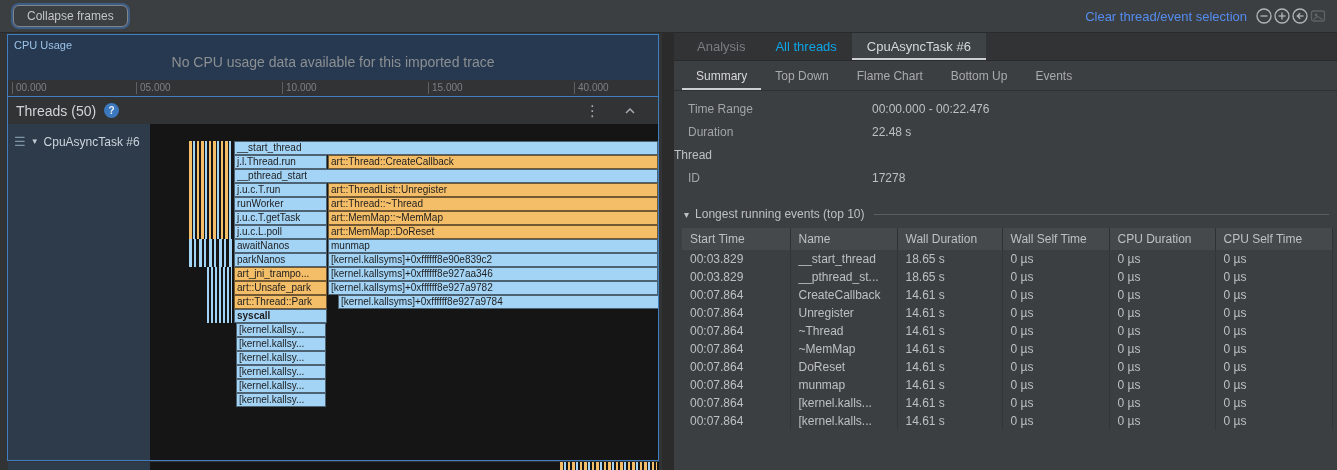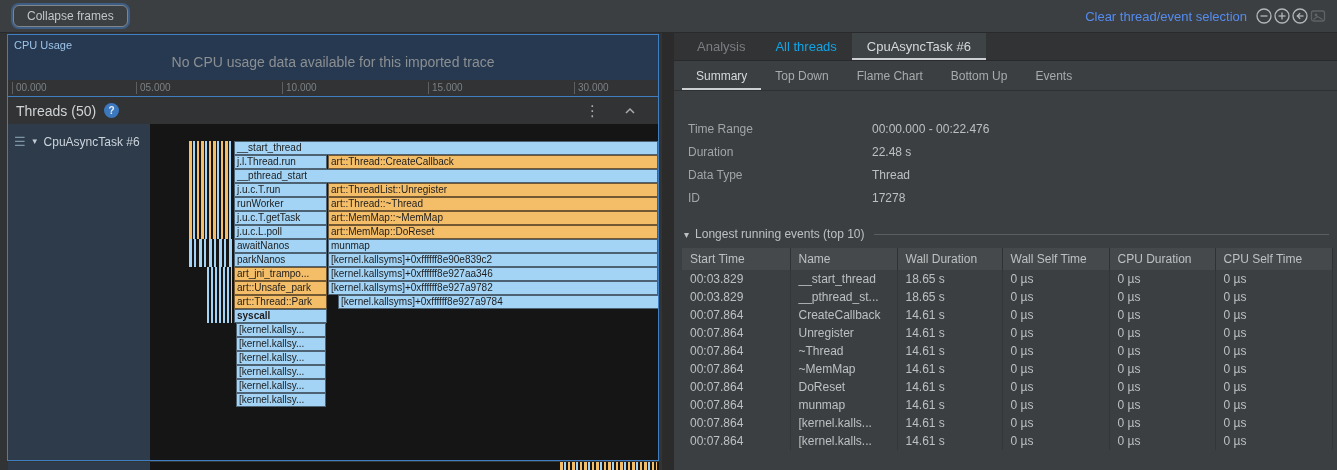--- a/index.html
+++ b/index.html
@@ -99,21 +99,21 @@
   .tab { display:flex; align-items:center; padding:0 15px; font-size:13px; color:#0ea5e9; cursor:pointer; }
   .tab.disabled { color:#7b7e81; cursor:default; }
   .tab.selected { color:#d6d9db; background:#3e4346; box-shadow:inset 0 -2px 0 #cdd0d2; }
   .subtabstrip {
     flex:0 0 30px; height:30px; background:#3c3f41; border-bottom:1px solid #2e3032;
     display:flex; align-items:stretch; padding-left:8px;
   }
   .subtab { display:flex; align-items:center; padding:0 14px; font-size:12px; color:#a8abad; cursor:pointer; }
   .subtab.selected { color:#d6d9db; box-shadow:inset 0 -2px 0 #cdd0d2; }
 
-  .summary { margin-top:26px; }
+  .summary { margin-top:6px; }
   .summary-row { display:flex; height:23px; align-items:center; font-size:12px; }
   .s-label { width:198px; padding-left:14px; color:#a2a5a8; }
   .s-value { color:#bdc0c2; }
 
   .events-header { display:flex; align-items:center; gap:6px; margin:18px 8px 7px 10px; font-size:12px; color:#bdc0c2; }
   .caret { font-size:10px; color:#bdc0c2; cursor:pointer; }
   .rule { flex:1; border-top:1px solid #5b5e60; margin-left:4px; }
 
   table.events { border-collapse:collapse; table-layout:fixed; width:650px; margin-left:8px; font-size:12px; }
   table.events th {
@@ -171,21 +171,21 @@
       <div class="left-panel">
         <div class="cpu-area">
           <div class="cpu-title">CPU Usage</div>
           <div class="cpu-msg">No CPU usage data available for this imported trace</div>
         </div>
         <div class="timeline">
             <span class="tick" style="left: 4px;">00.000</span>
             <span class="tick" style="left: 128px;">05.000</span>
             <span class="tick" style="left: 274px;">10.000</span>
             <span class="tick" style="left: 420px;">15.000</span>
-            <span class="tick" style="left: 566px;">30.000</span>
+            <span class="tick" style="left: 566px;">40.000</span>
           </div>
         <div class="threads-header">
           <span class="threads-title">Threads (50)</span>
           <span class="help-icon">?</span>
           <span class="spacer"></span>
           <span class="kebab">⋮</span>
           <span class="chev">
             <svg width="12" height="8" viewBox="0 0 12 8">
                 <polyline points="2,6 6,2 10,6" fill="none" stroke="#a9acae" stroke-width="1.5"></polyline>
               </svg>
@@ -310,21 +310,20 @@
       <div class="summary">
           <div class="summary-row">
             <span class="s-label">Time Range</span>
             <span class="s-value">00:00.000 - 00:22.476</span>
           </div>
           <div class="summary-row">
             <span class="s-label">Duration</span>
             <span class="s-value">22.48 s</span>
           </div>
           <div class="summary-row">
-            <span class="s-label">Data Type</span>
             <span class="s-value">Thread</span>
           </div>
           <div class="summary-row">
             <span class="s-label">ID</span>
             <span class="s-value">17278</span>
           </div>
         </div>
 
       <div class="events-header">
         <span class="caret">▾</span>

